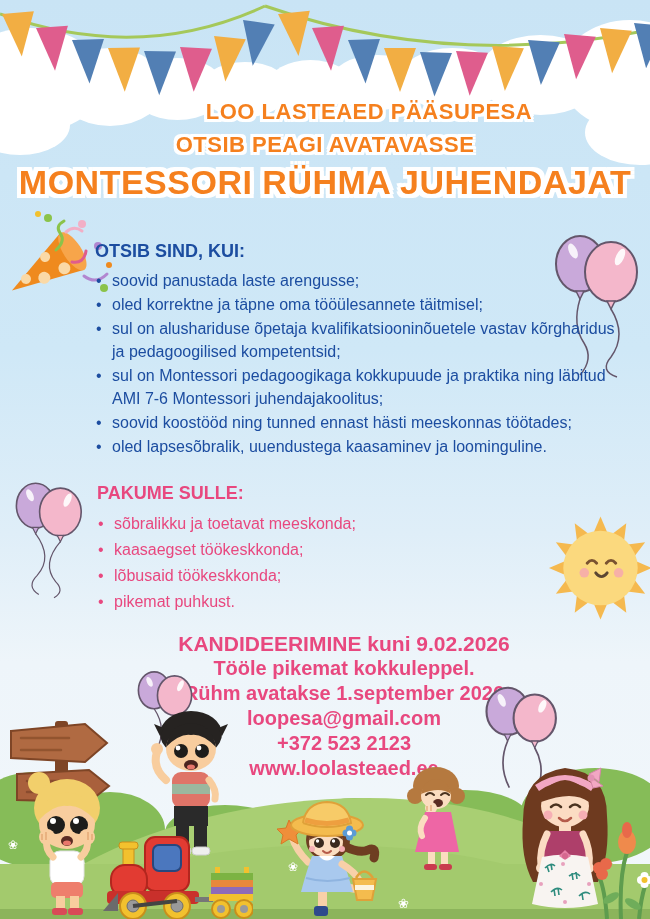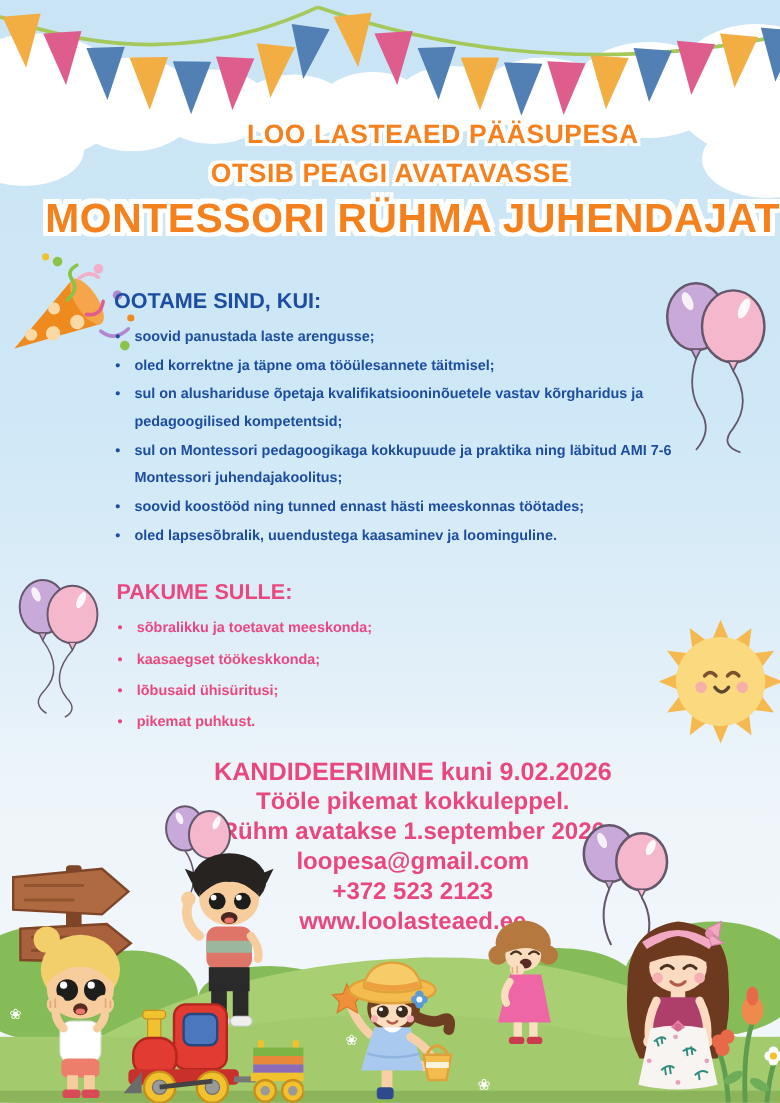--- a/index.html
+++ b/index.html
@@ -9,28 +9,28 @@
     background:linear-gradient(180deg,#c9e4f5 0%,#cfe8f7 38%,#dfeef8 58%,#eef5fa 72%,#f2f7fb 100%);
   }
   .abs{position:absolute;}
   
   .cloud{position:absolute;background:#fff;border-radius:50%;}
   
   .title{position:absolute;left:0;width:100%;text-align:center;font-weight:bold;color:#f5801e;letter-spacing:.5px;
     text-shadow:-3px -3px 0 #fff,3px -3px 0 #fff,-3px 3px 0 #fff,3px 3px 0 #fff,0 -3px 0 #fff,0 3px 0 #fff,-3px 0 0 #fff,3px 0 0 #fff,0 0 4px #fff;}
   .title1{top:99px;font-size:22px;margin-left:44px;}
   .title2{top:132px;font-size:22px;}
-  .title3{top:163px;font-size:34px;text-shadow:-4px -4px 0 #fff,4px -4px 0 #fff,-4px 4px 0 #fff,4px 4px 0 #fff,0 -4px 0 #fff,0 4px 0 #fff,-4px 0 0 #fff,4px 0 0 #fff,0 0 5px #fff;text-align:right;}
+  .title3{top:163px;font-size:34px;text-shadow:-4px -4px 0 #fff,4px -4px 0 #fff,-4px 4px 0 #fff,4px 4px 0 #fff,0 -4px 0 #fff,0 4px 0 #fff,-4px 0 0 #fff,4px 0 0 #fff,0 0 5px #fff;}
   
   .section{position:absolute;}
   .section-heading{font-weight:bold;font-size:18px;margin:0 0 7px 0;}
   .expect{left:95px;top:241px;width:520px;color:#1c4da0;}
   .offer{left:97px;top:483px;width:420px;color:#e8487f;}
   .bullets{list-style:none;margin:0;padding:0;}
-  .bullets li{position:relative;padding-left:17px;font-size:12px;line-height:23px;font-weight:bold;margin-bottom:1px;}
+  .bullets li{position:relative;padding-left:17px;font-size:16px;line-height:23px;font-weight:normal;margin-bottom:1px;}
   .offer .bullets li{line-height:25px;}
   .bullets li::before{content:"\2022";position:absolute;left:1px;top:0;}
   
   .apply{position:absolute;left:0;top:631px;width:650px;text-align:center;color:#e8487f;font-weight:bold;z-index:6;margin-left:19px;}
   .apply-line{font-size:20px;line-height:25px;}
   .apply-line:first-child{font-size:21px;}
   
   .bush{position:absolute;background:#86bc58;border-radius:50%;}
   .hill{position:absolute;background:#a9cf73;border-radius:55% 45% 0 0/100% 90% 0 0;}
   .hill2{position:absolute;background:#a3ca6d;border-radius:50% 50% 0 0/100% 100% 0 0;}
@@ -148,37 +148,37 @@
     </g>
     <circle cx="55" cy="55" r="39" fill="#fbd97e"></circle>
     <path d="M41,50 q5,-6 10,0" stroke="#7a5230" stroke-width="3" fill="none" stroke-linecap="round"></path>
     <path d="M61,50 q5,-6 10,0" stroke="#7a5230" stroke-width="3" fill="none" stroke-linecap="round"></path>
     <circle cx="38" cy="60" r="5" fill="#f6a8ae" opacity=".85"></circle>
     <circle cx="74" cy="60" r="5" fill="#f6a8ae" opacity=".85"></circle>
     <path d="M50,60 q6,8 12,0" stroke="#5b4632" stroke-width="3" fill="none" stroke-linecap="round"></path>
   </svg>
 
   <div class="section expect">
-    <p class="section-heading">OOTAME SIND, KUI:</p>
+    <p class="section-heading">OTSIB SIND, KUI:</p>
     <ul class="bullets">
       <li>soovid panustada laste arengusse;</li>
       <li>oled korrektne ja täpne oma tööülesannete täitmisel;</li>
       <li>sul on alushariduse õpetaja kvalifikatsiooninõuetele vastav kõrgharidus ja pedagoogilised kompetentsid;</li>
       <li>sul on Montessori pedagoogikaga kokkupuude ja praktika ning läbitud AMI 7-6 Montessori juhendajakoolitus;</li>
       <li>soovid koostööd ning tunned ennast hästi meeskonnas töötades;</li>
       <li>oled lapsesõbralik, uuendustega kaasaminev ja loominguline.</li>
     </ul>
   </div>
 
   <div class="section offer">
     <p class="section-heading">PAKUME SULLE:</p>
     <ul class="bullets">
       <li>sõbralikku ja toetavat meeskonda;</li>
       <li>kaasaegset töökeskkonda;</li>
-      <li>lõbusaid ühisüritusi;</li>
+      <li>lõbusaid töökeskkonda;</li>
       <li>pikemat puhkust.</li>
     </ul>
   </div>
 
   <div class="apply">
     <div class="apply-line">KANDIDEERIMINE kuni 9.02.2026</div>
     <div class="apply-line">Tööle pikemat kokkuleppel.</div>
     <div class="apply-line">Rühm avatakse 1.september 2026</div>
     <div class="apply-line">loopesa@gmail.com</div>
     <div class="apply-line">+372 523 2123</div>

